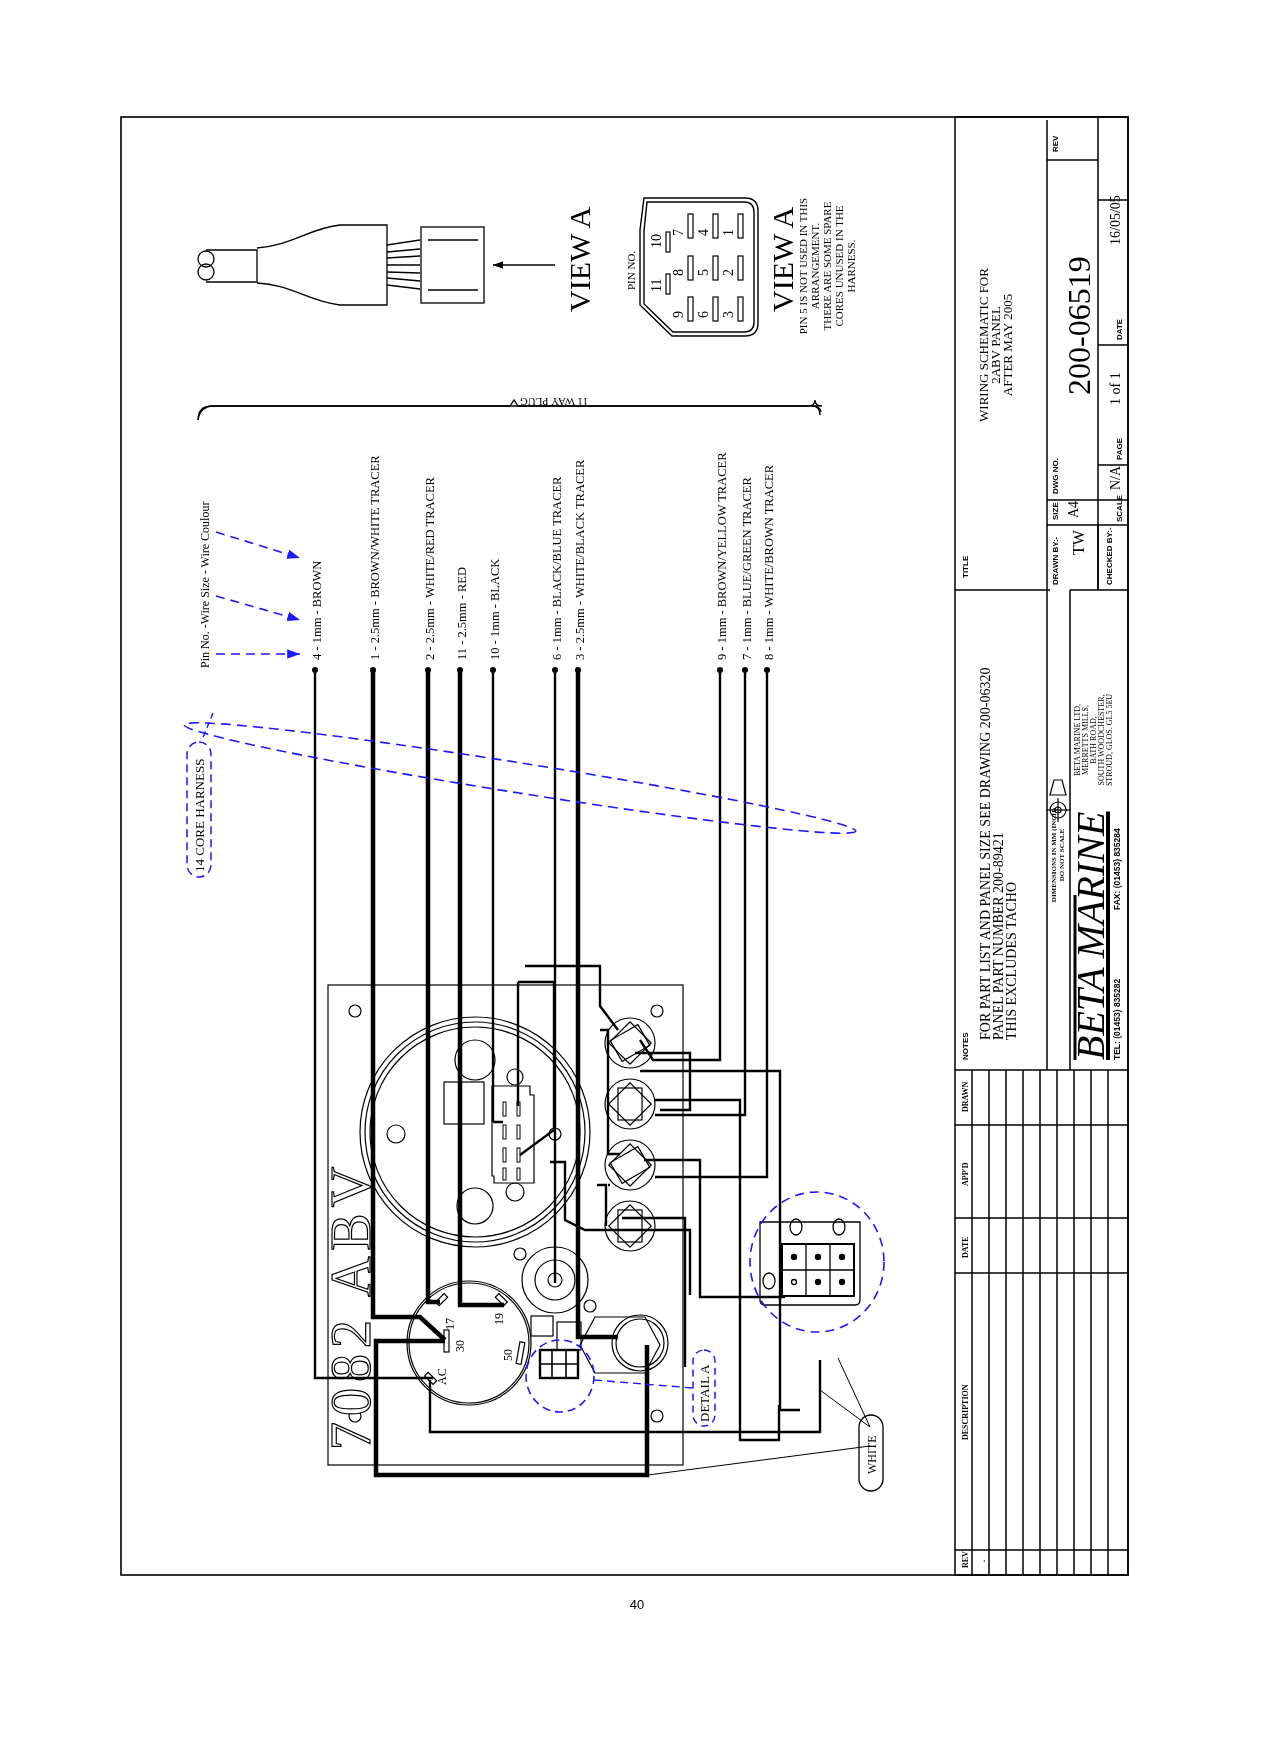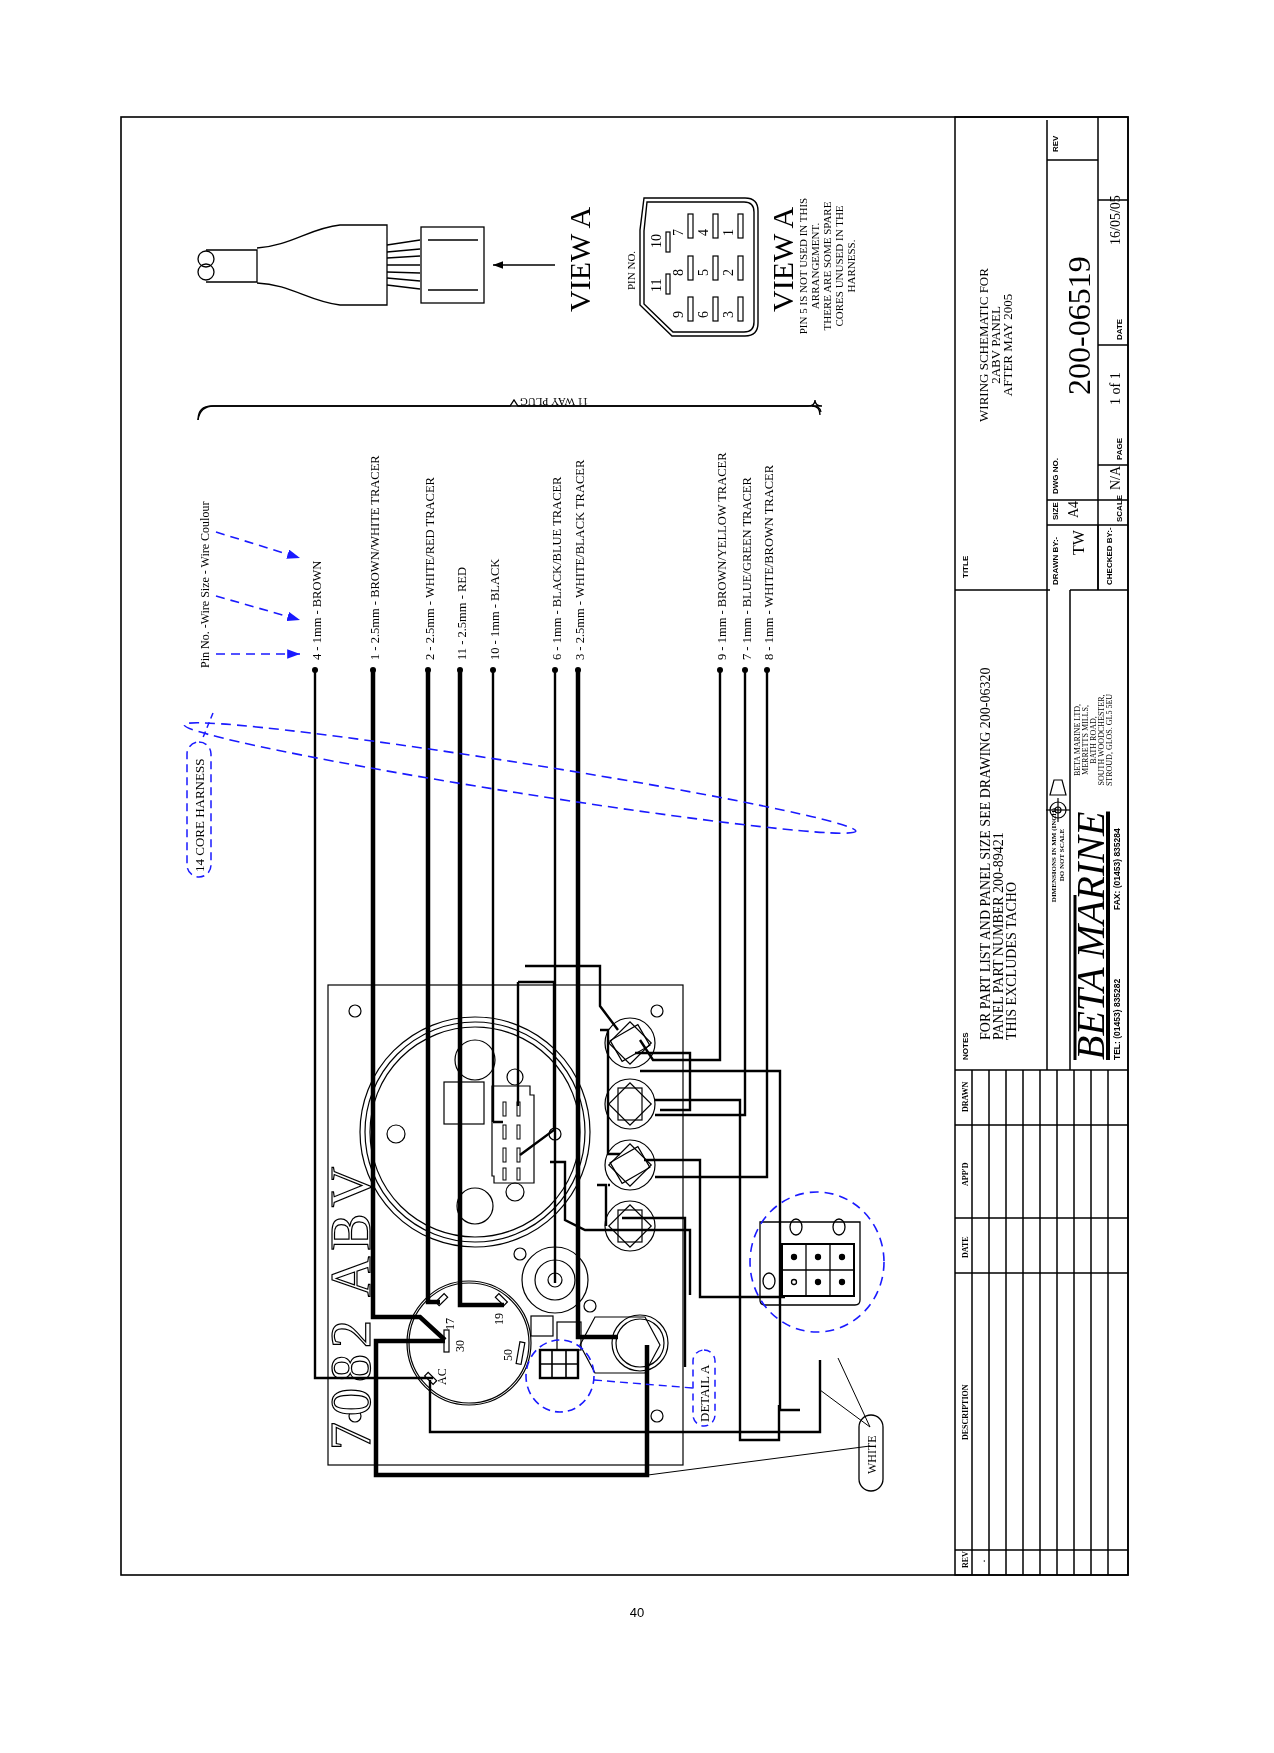--- a/index.html
+++ b/index.html
@@ -2,21 +2,21 @@
 <html><head>
 <meta charset="utf-8">
 <style>
   html, body { margin: 0; padding: 0; background: #ffffff; }
   body { width: 1274px; height: 1753px; position: relative; overflow: hidden;
          font-family: "Liberation Serif", serif; color: #000; }
   #sheet { position: absolute; left: 0; top: 0; width: 1274px; height: 1753px; }
   svg text { font-family: "Liberation Serif", serif; }
   .sans { font-family: "Liberation Sans", sans-serif; font-weight: bold; }
   .page-number { position: absolute; left: 0; width: 1274px; top: 1597px; text-align: center;
-                 font-family: "Liberation Sans", sans-serif; font-size: 13px; margin-top: 8px; }
+                 font-family: "Liberation Sans", sans-serif; font-size: 13px; }
 </style>
 </head>
 <body>
 
 <svg id="sheet" width="1274" height="1753" viewBox="0 0 1274 1753" xmlns="http://www.w3.org/2000/svg">
   <defs>
     <marker id="arrowBlue" markerWidth="8" markerHeight="6" refX="8" refY="3" orient="auto">
       <path d="M0,0 L8,3 L0,6 z" fill="#1a1aff"></path>
     </marker>
     <marker id="arrowBlack" markerWidth="8" markerHeight="6" refX="8" refY="3" orient="auto">

